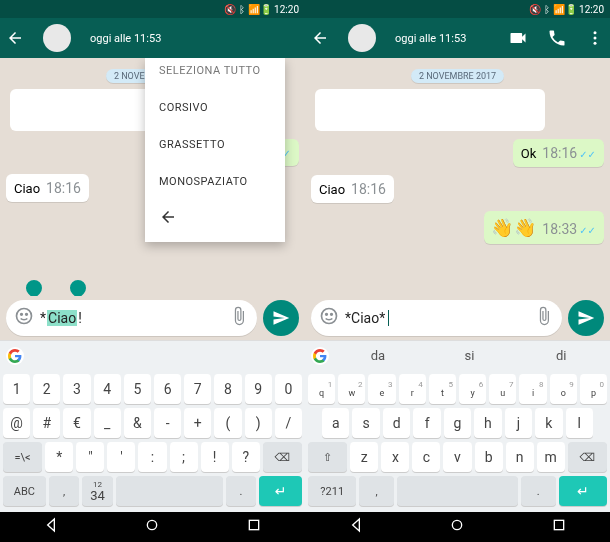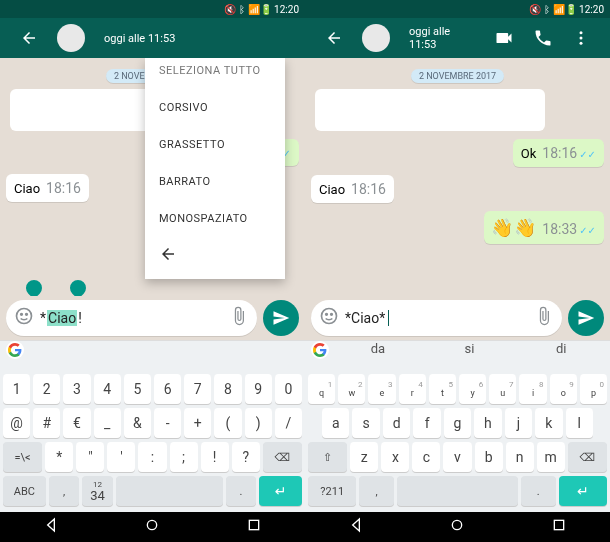--- a/index.html
+++ b/index.html
@@ -1,21 +1,21 @@
 <!DOCTYPE html>
 <html><head>
 <meta charset="utf-8">
 <style>
   * { box-sizing: border-box; margin: 0; padding: 0; font-family: Roboto, Arial, sans-serif; }
   body { width: 610px; height: 542px; background: #000; display: flex; overflow: hidden; }
   .phone { width: 305px; height: 542px; display: flex; flex-direction: column; position: relative; }
   .statusbar { height: 18px; background: #054d44; color: #fff; font-size: 10px; display: flex; justify-content: flex-end; align-items: center; gap: 3px; padding: 0 6px; }
   .statusbar .sicons { display: flex; gap: 2px; align-items: center; }
   .sico { width: 10px; height: 10px; display: inline-flex; align-items: center; justify-content: center; }
-  .appbar { height: 40px; background: #075e54; display: flex; align-items: center; padding: 0 20px; gap: 19px; color: #fff; }
+  .appbar { height: 40px; background: #075e54; display: flex; align-items: center; padding: 0 6px; gap: 19px; color: #fff; }
   .back-ico, .menu-ico, .cam-ico, .phone-ico { color: #fff; display: flex; }
   .avatar { width: 28px; height: 28px; border-radius: 50%; background: #e8e8e8; }
   .chattitle { font-size: 11px; color: #fff; flex: 1; }
   .chat { flex: 1; background: #e5ddd5; position: relative; overflow: hidden; padding: 6px; }
   .datechip { background: #d3eaf7; color: #5a6a7a; font-size: 9px; padding: 2px 8px; border-radius: 8px; display: inline-block; box-shadow: 0 1px 0 rgba(0,0,0,.1); }
   .chiprow { text-align: center; margin-bottom: 6px; }
   .bubble { border-radius: 6px; padding: 6px 8px; font-size: 13px; box-shadow: 0 1px 0 rgba(0,0,0,.1); position: relative; margin: 4px 0; display: inline-block; max-width: 80%; }
   .recv { background: #fff; }
   .sent { background: #dcf8c6; }
   .row-l { text-align: left; }
@@ -35,21 +35,21 @@
   .pill .emotico, .pill .clipico { color: #8b9094; }
   .pill .txt { flex: 1; font-size: 14px; color: #222; outline: none; border: none; display: flex; align-items: center; gap: 1px;}
   .sel { background: #8de0c9; padding: 0 1px;}
   .cursor { display:inline-block; width:1px; height:16px; background:#075e54; margin-left:2px;}
   .sendbtn { width: 36px; height: 36px; border-radius: 50%; background: #00897b; display: flex; align-items: center; justify-content: center; }
   
   .handles { position:absolute; bottom: 0px; left: 26px; display:flex; gap: 28px; z-index:15;}
   .handle { width:16px; height:16px; background:#009688; border-radius: 50% 50% 50% 0; transform: rotate(-45deg);}
   .handle.r { border-radius: 50% 50% 0 50%; transform: rotate(45deg);}
   
-  .suggest { height: 30px; background: #eef1f3; display: flex; padding: 0 6px; gap: 6px; border-top: 1px solid #ddd;}
+  .suggest { height: 30px; background: #eef1f3; display: flex; align-items: center; padding: 0 6px; gap: 6px; border-top: 1px solid #ddd;}
   .glogo { width: 18px; height: 18px; border-radius:50%; display:flex; align-items:center; justify-content:center; background:#fff;}
   .sugg { flex:1; text-align:center; font-size:13px; color:#555;}
   .kbd { background: #eef1f3; padding: 4px 3px 2px; }
   .krow { display: flex; gap: 3px; margin-bottom: 4px; justify-content: center;}
   .key { flex: 1; background: #fff; border-radius: 4px; height: 30px; display: flex; align-items: center; justify-content: center; font-size: 14px; color: #444; box-shadow: 0 1px 0 #ccc; min-width: 0;}
   .key.fn { background: #dfe3e6; font-size: 11px;}
   .key.space { flex: 3.5; background:#dfe3e6;}
   .key.enter { background:#1ec8b6; color:#fff;}
   .key.sup { font-size: 9px; flex-direction: column; line-height: 1;}
   .navbar { height: 30px; background: #000; display:flex; justify-content: space-around; align-items:center;}
@@ -86,21 +86,20 @@
     <div class="row-l">
         <div class="bigwhite"></div>
       </div>
     <div class="row-r"><div class="bubble sent" style="min-width:40px;">&nbsp;&nbsp;&nbsp;&nbsp;&nbsp;&nbsp;&nbsp;&nbsp;<span class="ticks">✓✓</span></div></div>
     <div class="row-l"><div class="bubble recv"><span>Ciao</span><span class="time">18:16</span></div></div>
 
     <div class="ctxmenu">
       <div class="ctxitem cut">SELEZIONA TUTTO</div>
       <div class="ctxitem">CORSIVO</div>
       <div class="ctxitem">GRASSETTO</div>
-      <div class="ctxitem">BARRATO</div>
       <div class="ctxitem">MONOSPAZIATO</div>
       <div class="ctxback"><svg width="18" height="18" viewBox="0 0 24 24" fill="#333">
             <path d="M20 11H7.8l5.6-5.6L12 4l-8 8 8 8 1.4-1.4L7.8 13H20z"></path>
           </svg></div>
     </div>
     <div class="handles">
       <div class="handle"></div>
       <div class="handle r"></div>
     </div>
   </div>

